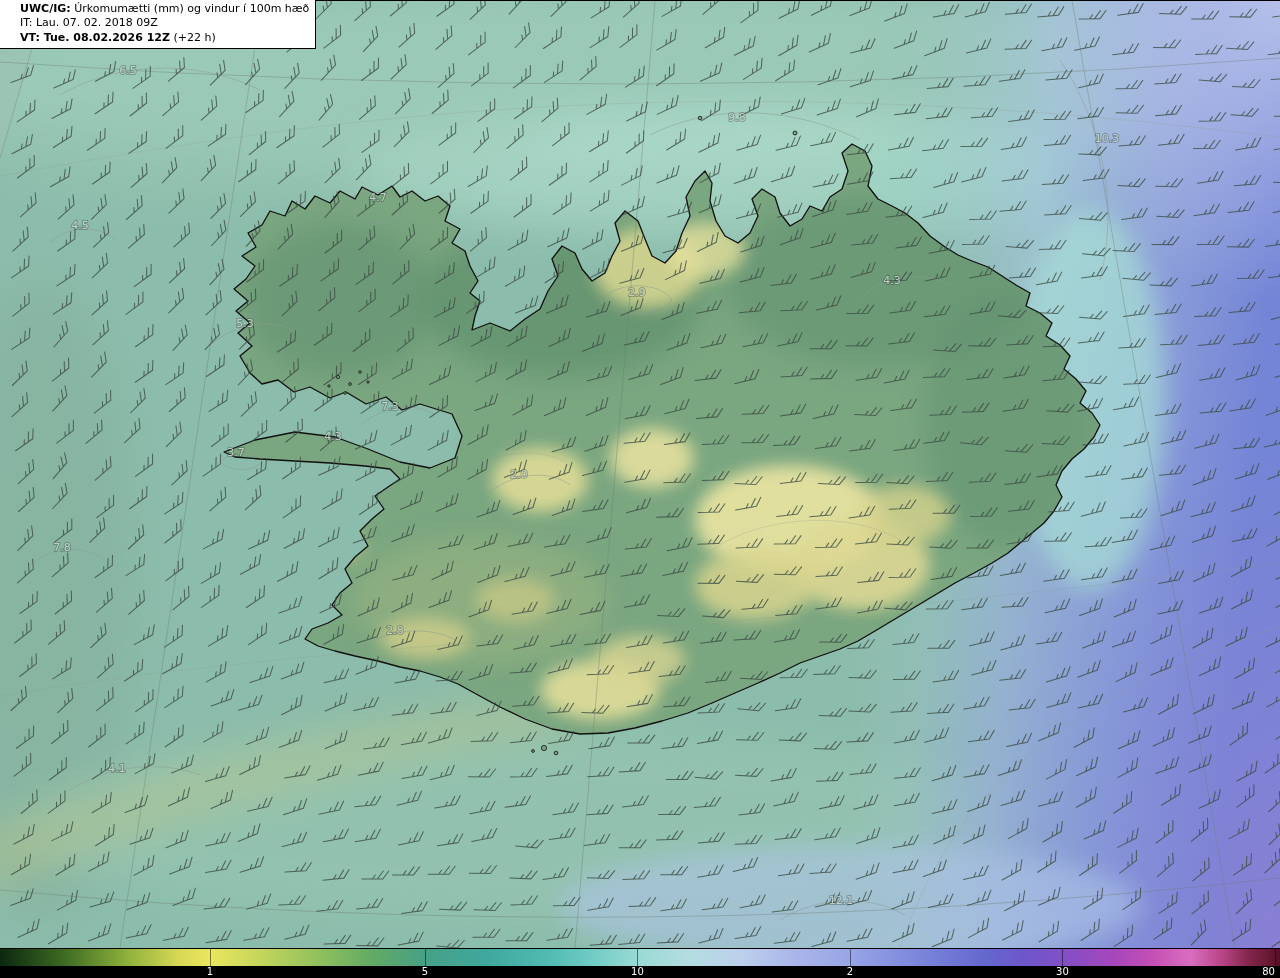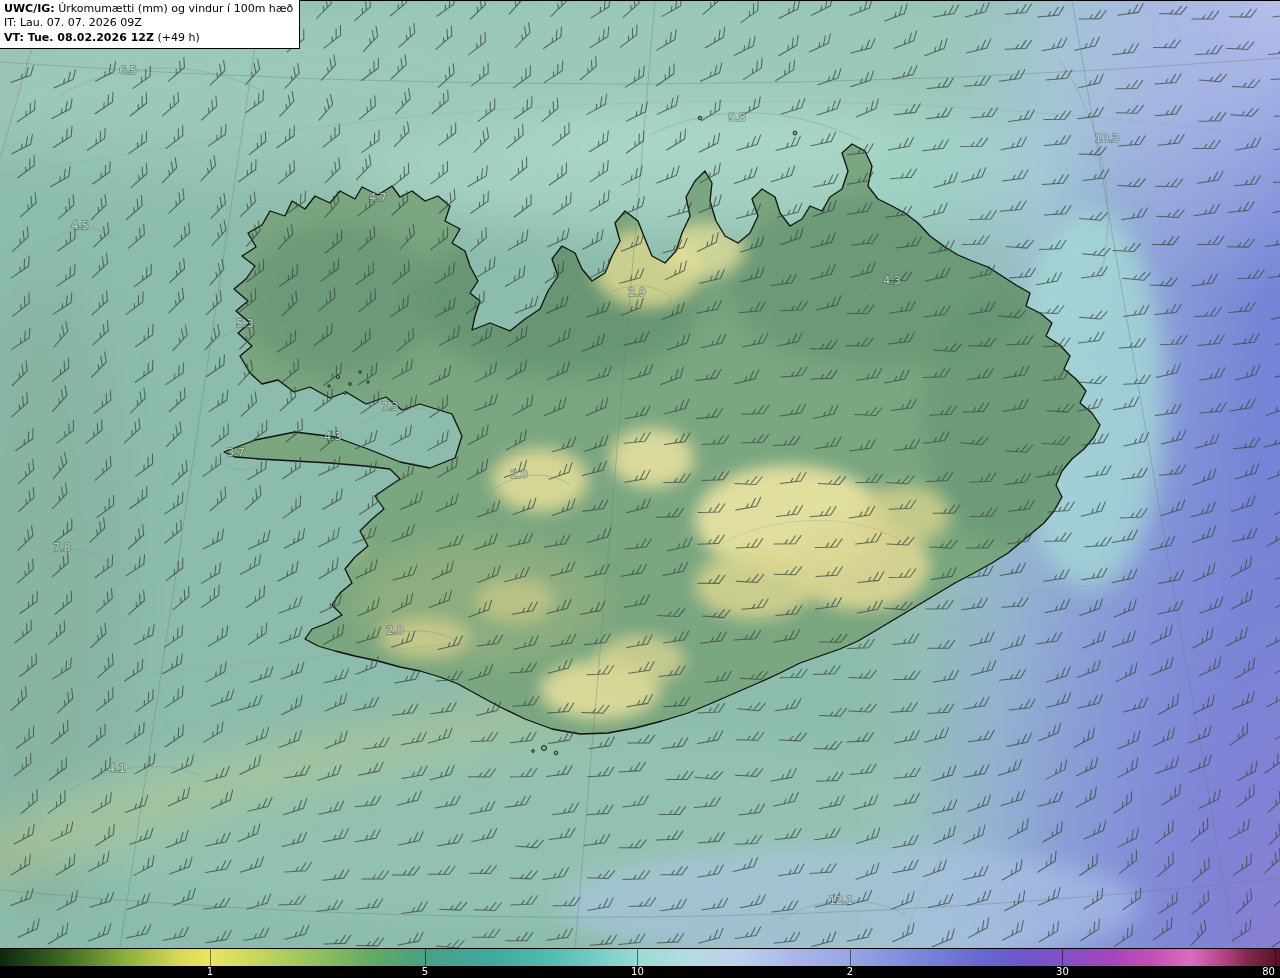--- a/index.html
+++ b/index.html
@@ -7,21 +7,21 @@
     position:relative;width:1280px;height:978px;overflow:hidden;
     background:#8cbcab;font-family:"DejaVu Sans",sans-serif;
   }
   .top-line{position:absolute;top:0;left:0;right:0;height:1px;background:#000;z-index:6;}
   #map-svg{position:absolute;top:0;left:0;display:block;}
 
   
   .title-box{
     position:absolute;top:0;left:0;z-index:7;background:#fff;
     border:1px solid #000;border-top:none;border-left:none;
-    padding:2px 6px 3px 4px;font-size:11px;line-height:1.3;color:#000;
+    padding:2px 6px 3px 20px;font-size:11px;line-height:1.3;color:#000;
     white-space:nowrap;
   }
   .title-box b{font-weight:bold;}
 
   
   .clabel{
     font-family:"DejaVu Sans",sans-serif;font-size:11px;fill:#c6cfc8;
     text-anchor:middle;paint-order:stroke;stroke:rgba(40,60,52,.35);stroke-width:2px;
     opacity:.95;
   }
@@ -3109,24 +3109,24 @@
         <text x="117" y="772" class="clabel">4.1</text>
         <text x="841" y="904" class="clabel">12.1</text>
       </g>
   </svg>
 
   <div class="title-box">
     <div class="t-line">
       <b>UWC/IG:</b><span> Úrkomumætti (mm) og vindur í 100m hæð</span>
     </div>
     <div class="t-line">
-      <span>IT:</span><span> Lau. 07. 07. 2026 09Z</span>
+      <span>IT:</span><span> Lau. 07. 02. 2018 09Z</span>
     </div>
     <div class="t-line">
-      <b>VT: Tue. 08.02.2026 12Z</b><span> (+49 h)</span>
+      <b>VT: Tue. 08.02.2026 12Z</b><span> (+22 h)</span>
     </div>
   </div>
 
   <div class="colorbar">
     <div class="cb-bar" id="colorbar-gradient" style="background: linear-gradient(to right, rgb(11, 40, 16) 0%, rgb(61, 107, 34) 5%, rgb(143, 178, 60) 10%, rgb(216, 216, 86) 14%, rgb(234, 230, 94) 16.4%, rgb(200, 215, 92) 20%, rgb(143, 192, 94) 25%, rgb(98, 171, 100) 29%, rgb(71, 160, 134) 33.2%, rgb(63, 168, 157) 38%, rgb(82, 188, 178) 43%, rgb(120, 207, 200) 47%, rgb(153, 218, 212) 49.8%, rgb(181, 221, 226) 54%, rgb(188, 207, 236) 58%, rgb(170, 182, 234) 62%, rgb(152, 165, 230) 66.4%, rgb(122, 133, 218) 72%, rgb(100, 103, 206) 77%, rgb(110, 86, 202) 80%, rgb(129, 80, 198) 83%, rgb(167, 70, 188) 87%, rgb(196, 79, 180) 90%, rgb(216, 110, 192) 93%, rgb(184, 68, 134) 95.5%, rgb(131, 39, 76) 97.5%, rgb(88, 16, 38) 100%);">
         <div class="cb-tick-mark" style="left: 16.4%;"></div>
         <div class="cb-tick-mark" style="left: 33.2%;"></div>
         <div class="cb-tick-mark" style="left: 49.8%;"></div>
         <div class="cb-tick-mark" style="left: 66.4%;"></div>
         <div class="cb-tick-mark" style="left: 83%;"></div>

